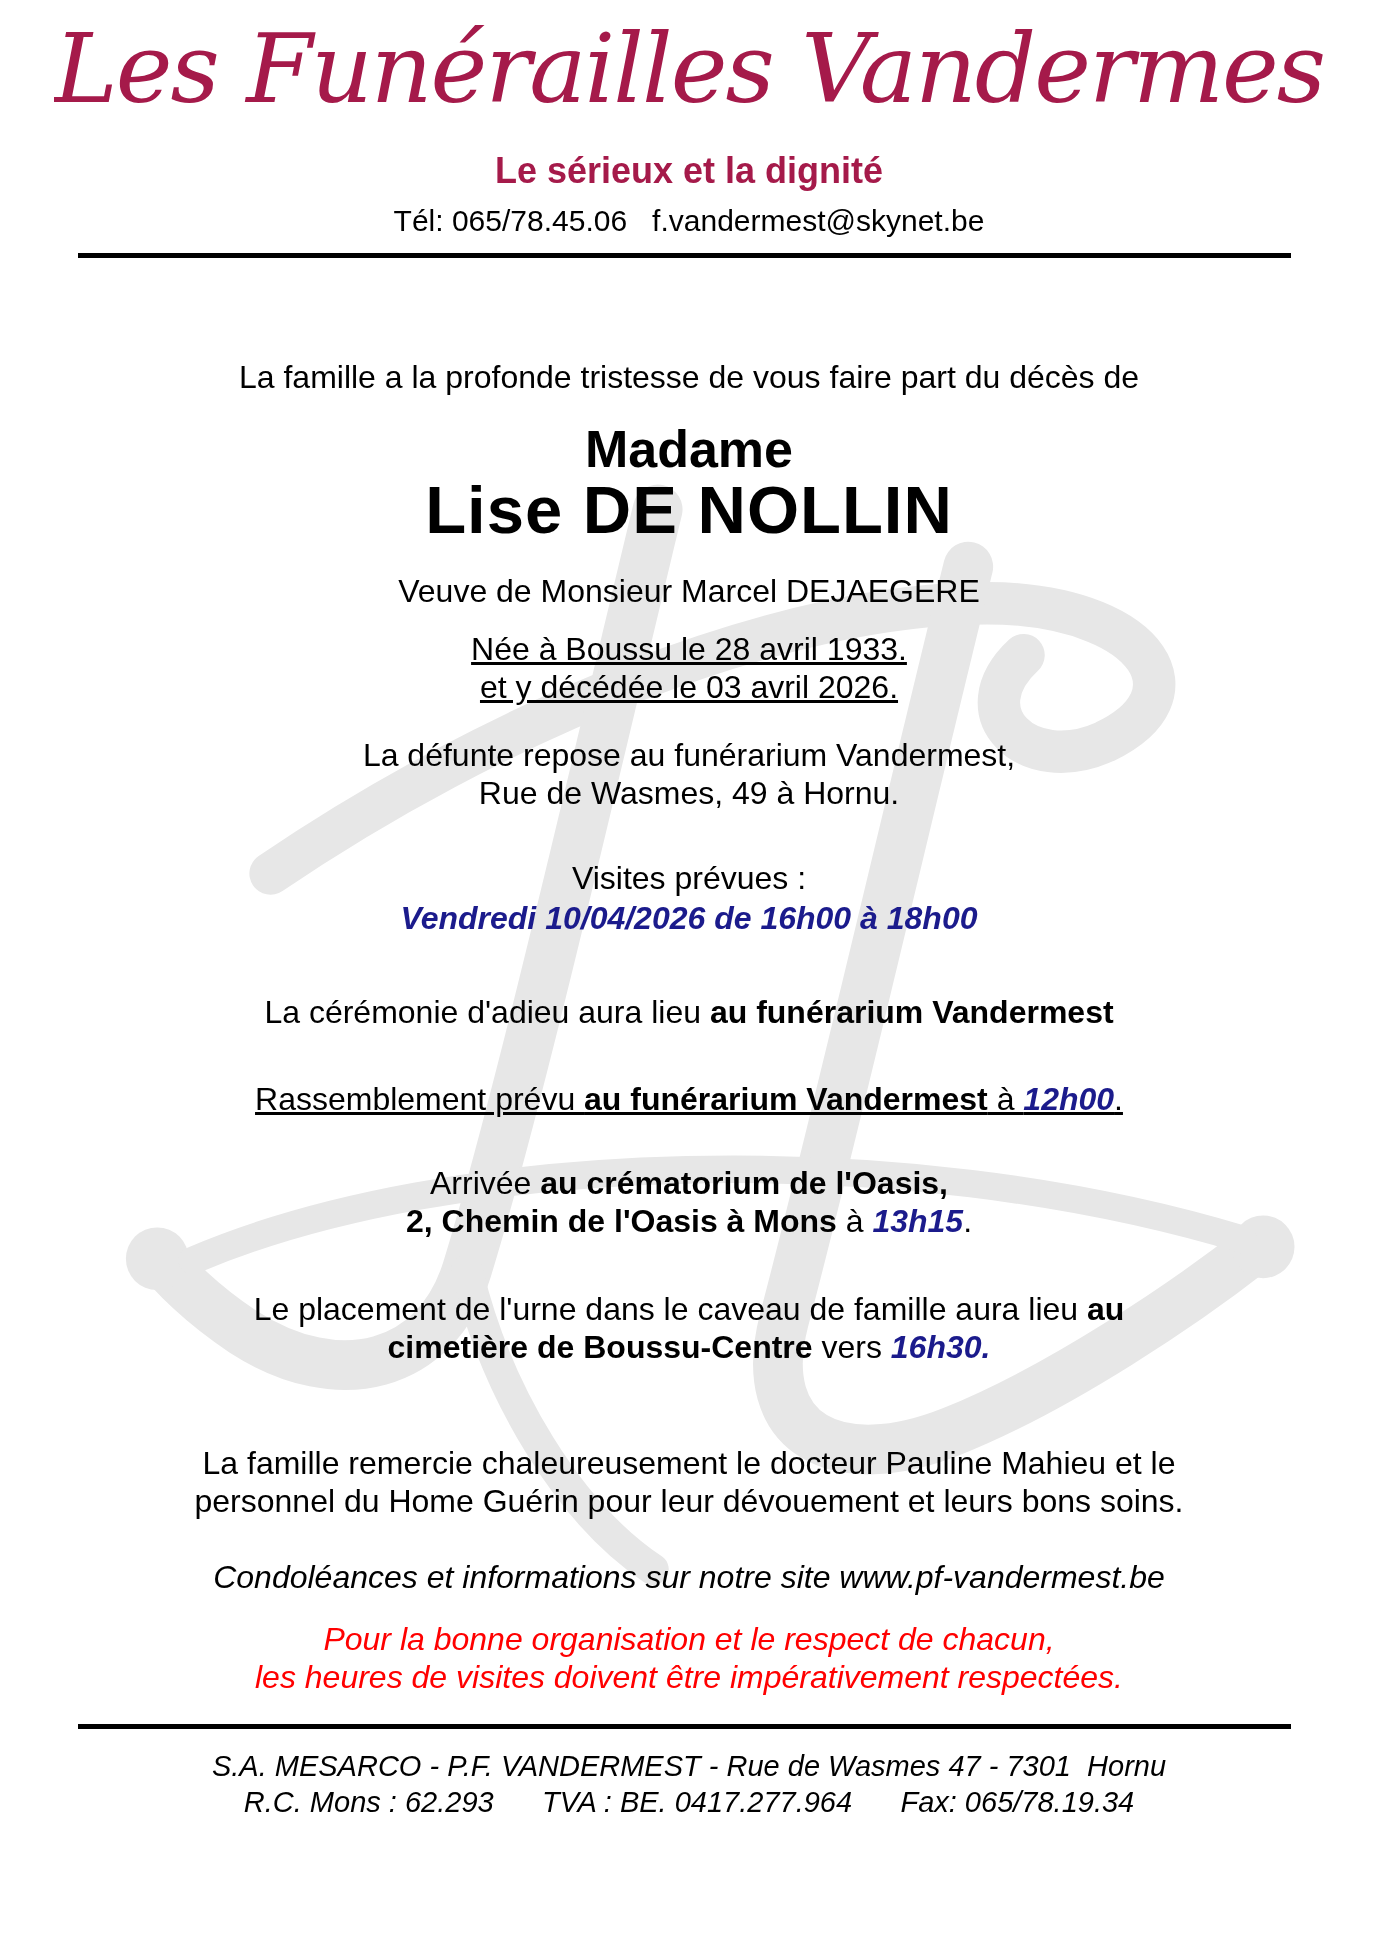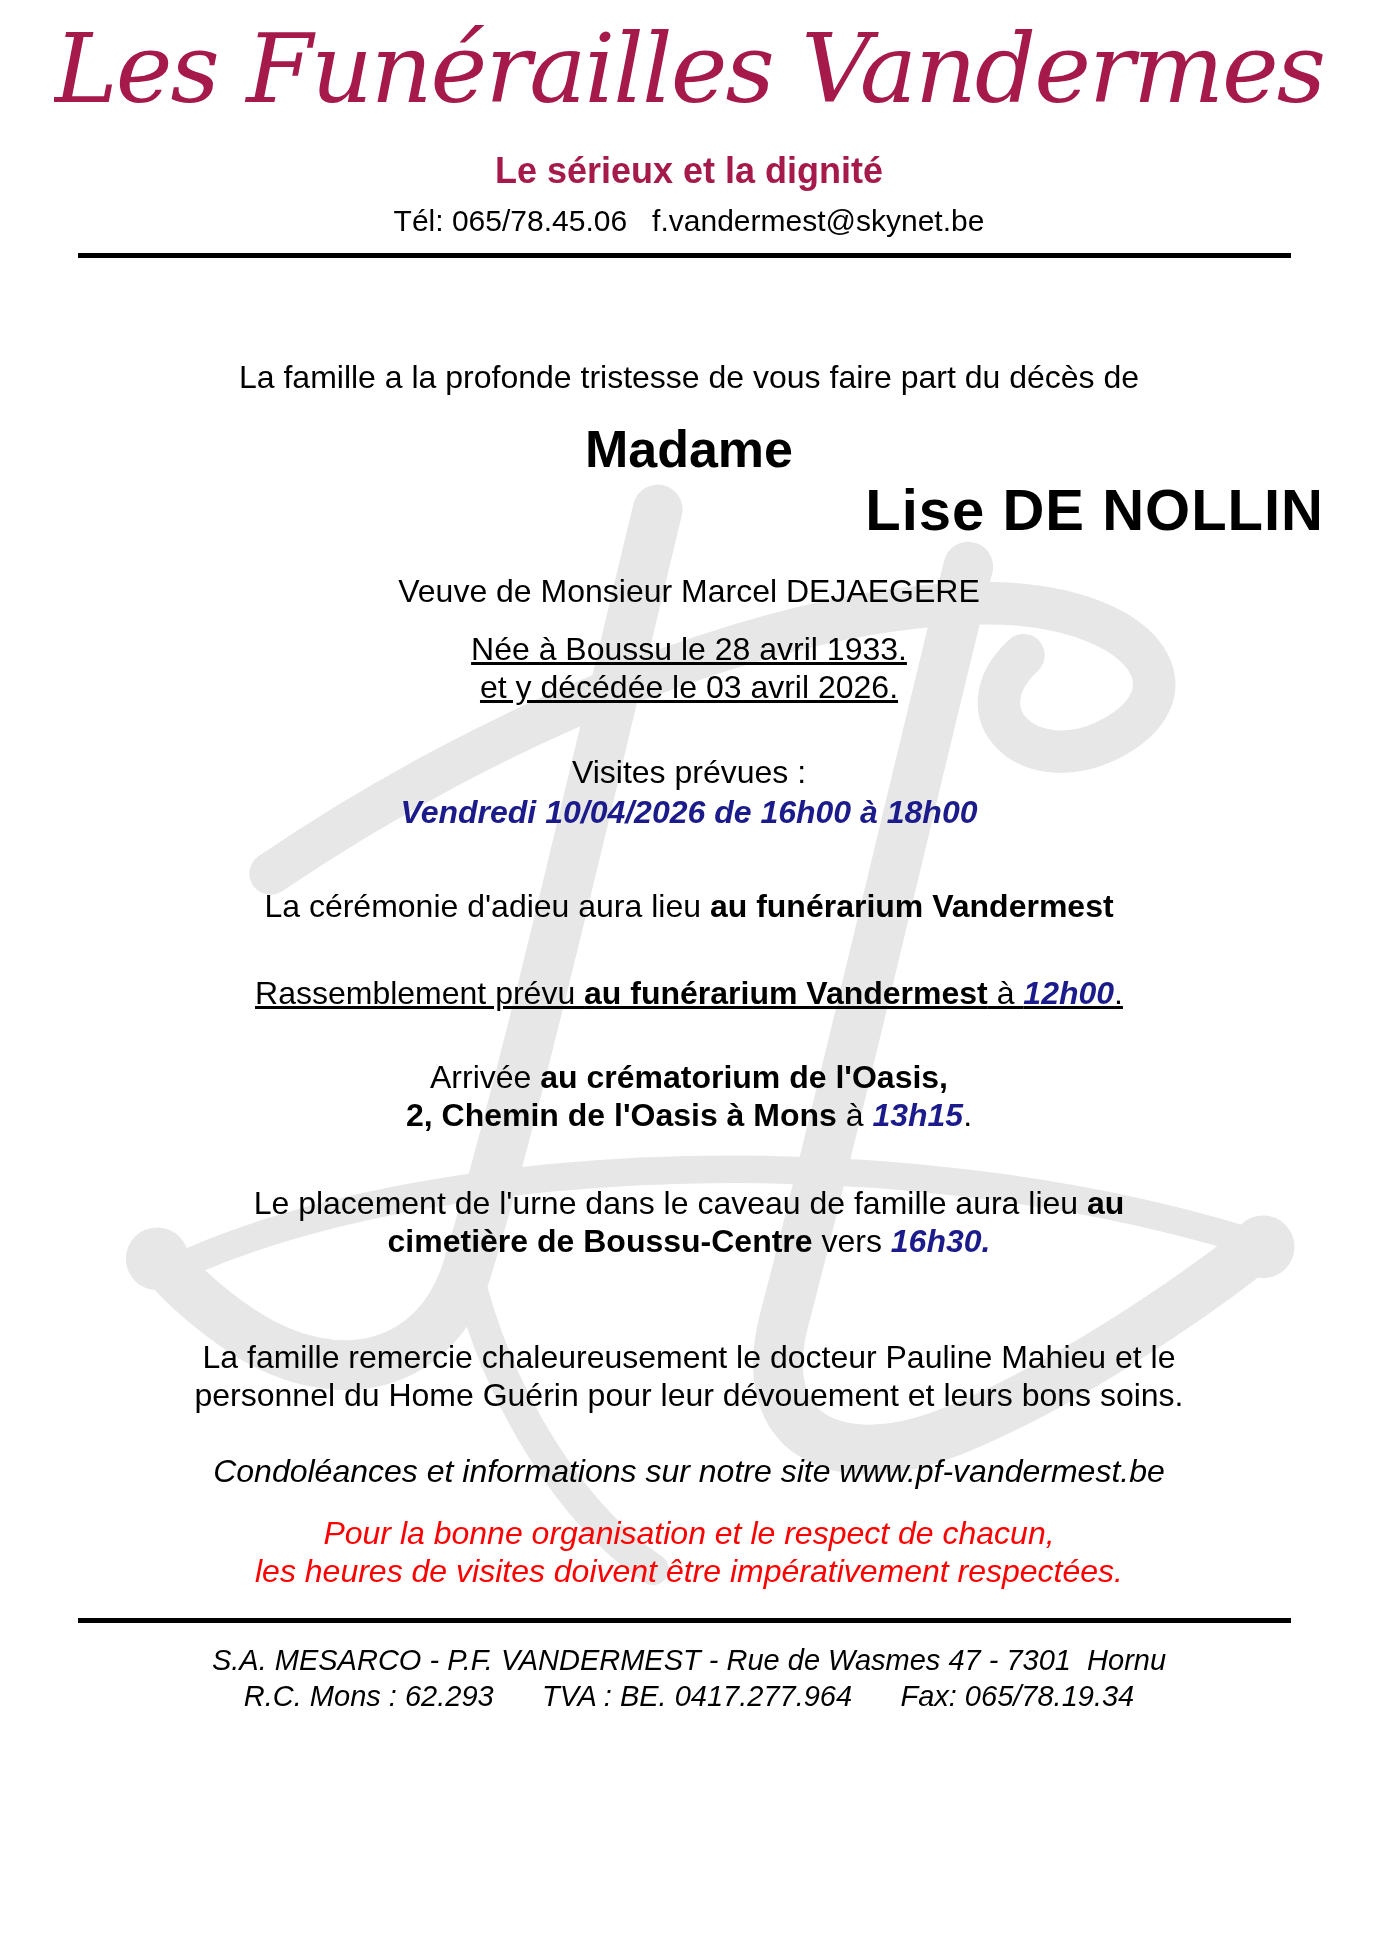--- a/index.html
+++ b/index.html
@@ -53,21 +53,21 @@
     margin-right: 33px;
   }
   .rule-top { margin-top: 15px; }
   .rule-bottom { margin-top: 28px; }
 
   .doc-body { text-align: center; }
   .para { font-size: 32px; }
   .para .line { line-height: 38px; }
   .para.civility { font-size: 52px; font-weight: bold; }
   .para.civility .line { line-height: 46px; }
-  .para.deceased { font-size: 58px; font-weight: bold; letter-spacing: 1px; text-align: right; }
+  .para.deceased { font-size: 67px; font-weight: bold; letter-spacing: 1px; }
   .para.deceased .line { line-height: 64px; }
   .para.visits .line, .para.ceremony .line { line-height: 40px; }
 
   .seg-p { color: #000000; }
   .seg-b { font-weight: bold; color: #000000; }
   .seg-n { font-weight: bold; font-style: italic; color: var(--navy, #1b1b8c); }
   .seg-i { font-style: italic; color: #000000; }
   .seg-r { font-style: italic; color: var(--red, #ff0000); }
 
   .footer { text-align: center; font-style: italic; font-size: 29px; }
@@ -110,20 +110,24 @@
         <div class="para deceased" style="margin-top: 6px;">
           <div class="line"><span class="seg-b">Lise DE NOLLIN</span></div>
         </div>
         <div class="para" style="margin-top: 30px;">
           <div class="line"><span class="seg-p">Veuve de Monsieur Marcel DEJAEGERE</span></div>
         </div>
         <div class="para" style="margin-top: 20px; text-decoration: underline;">
           <div class="line"><span class="seg-p">Née à Boussu le 28 avril 1933.</span></div>
           <div class="line"><span class="seg-p">et y décédée le 03 avril 2026.</span></div>
         </div>
+        <div class="para" style="margin-top: 30px;">
+          <div class="line"><span class="seg-p">La défunte repose au funérarium Vandermest,</span></div>
+          <div class="line"><span class="seg-p">Rue de Wasmes, 49 à Hornu.</span></div>
+        </div>
         <div class="para visits" style="margin-top: 46px;">
           <div class="line"><span class="seg-p">Visites prévues :</span></div>
           <div class="line"><span class="seg-n">Vendredi 10/04/2026 de 16h00 à 18h00</span></div>
         </div>
         <div class="para ceremony" style="margin-top: 54px;">
           <div class="line"><span class="seg-p">La cérémonie d'adieu aura lieu </span><span class="seg-b">au funérarium Vandermest</span></div>
         </div>
         <div class="para" style="margin-top: 48px; text-decoration: underline;">
           <div class="line"><span class="seg-p">Rassemblement prévu </span><span class="seg-b">au funérarium Vandermest</span><span class="seg-p"> à </span><span class="seg-n">12h00</span><span class="seg-p">.</span></div>
         </div>

